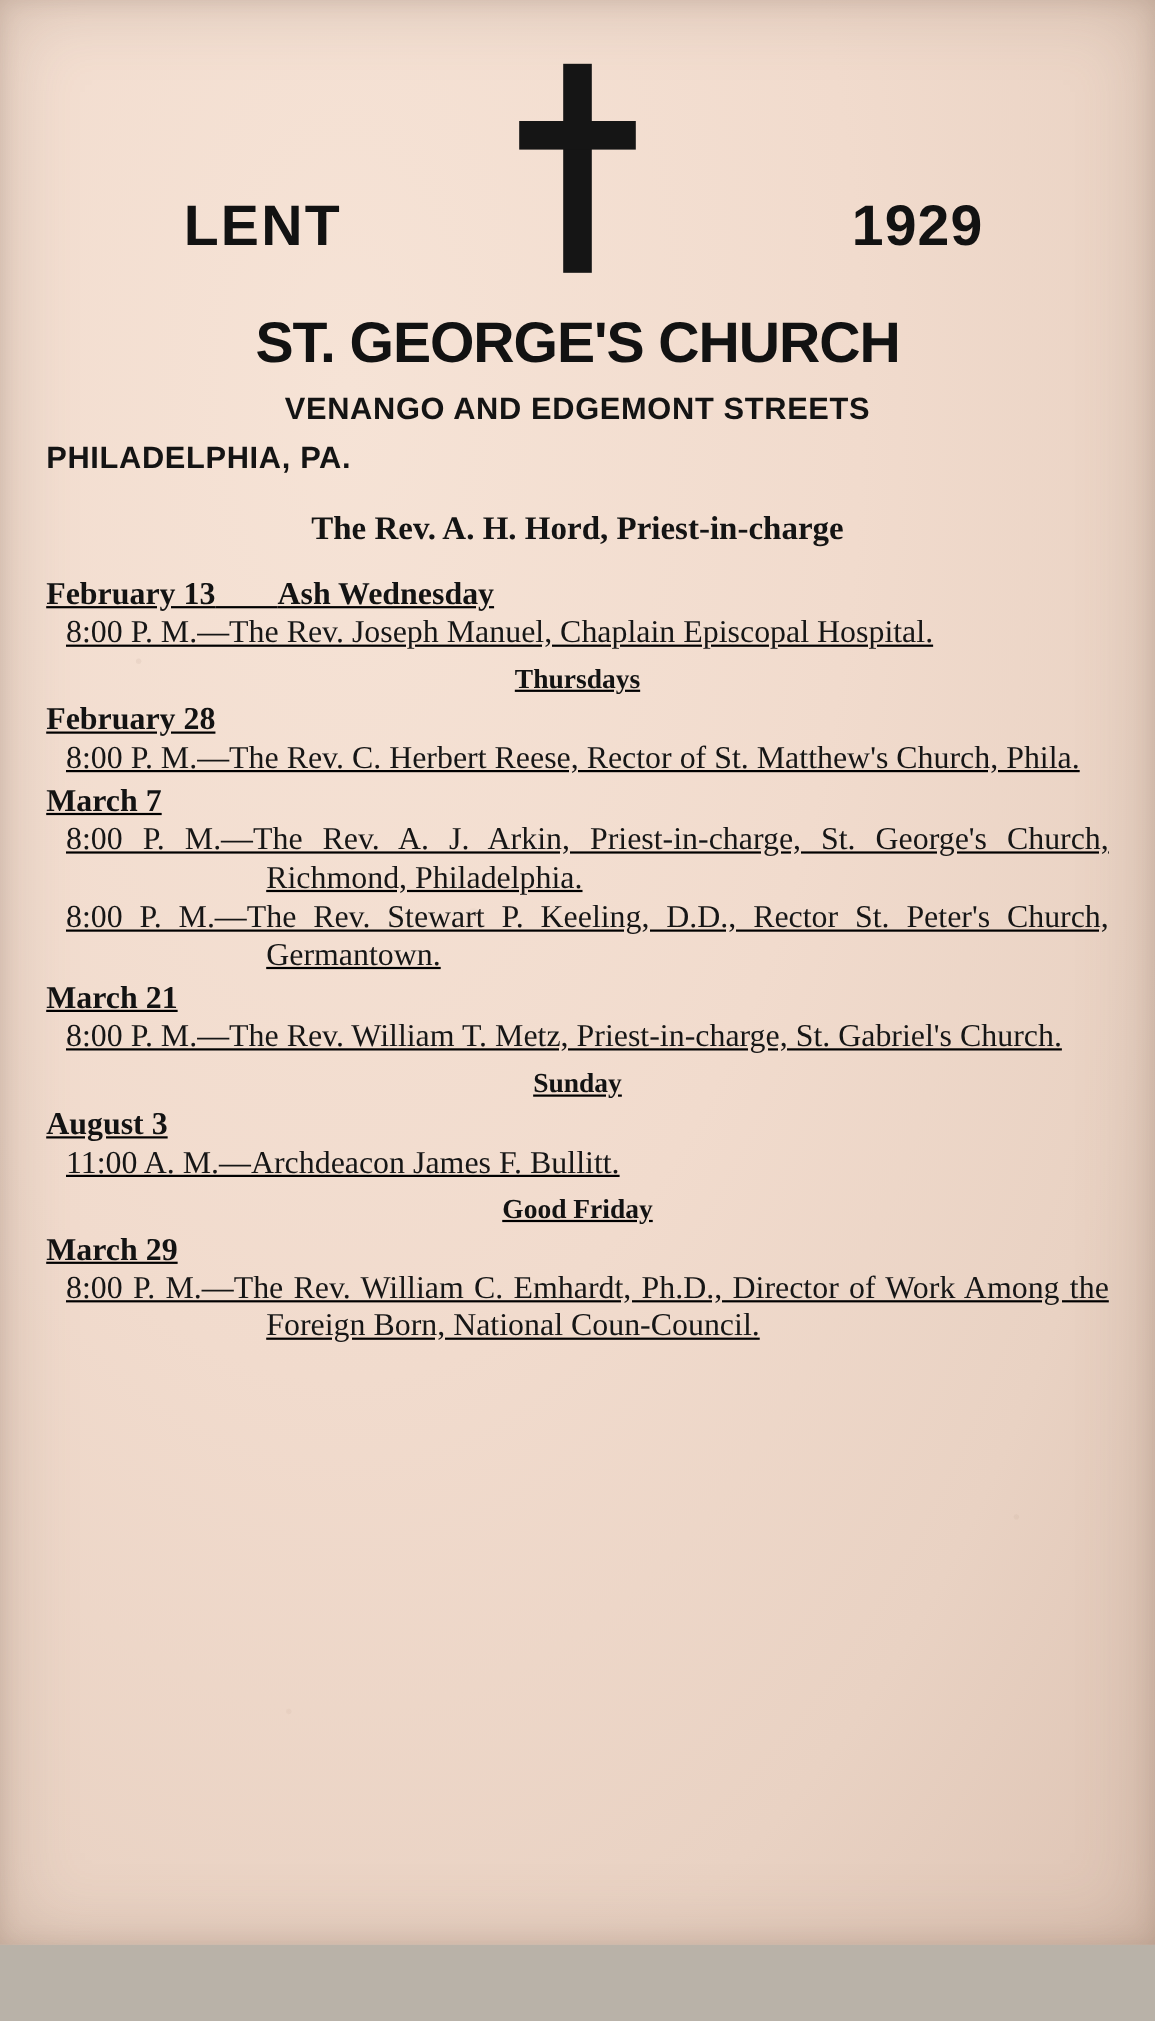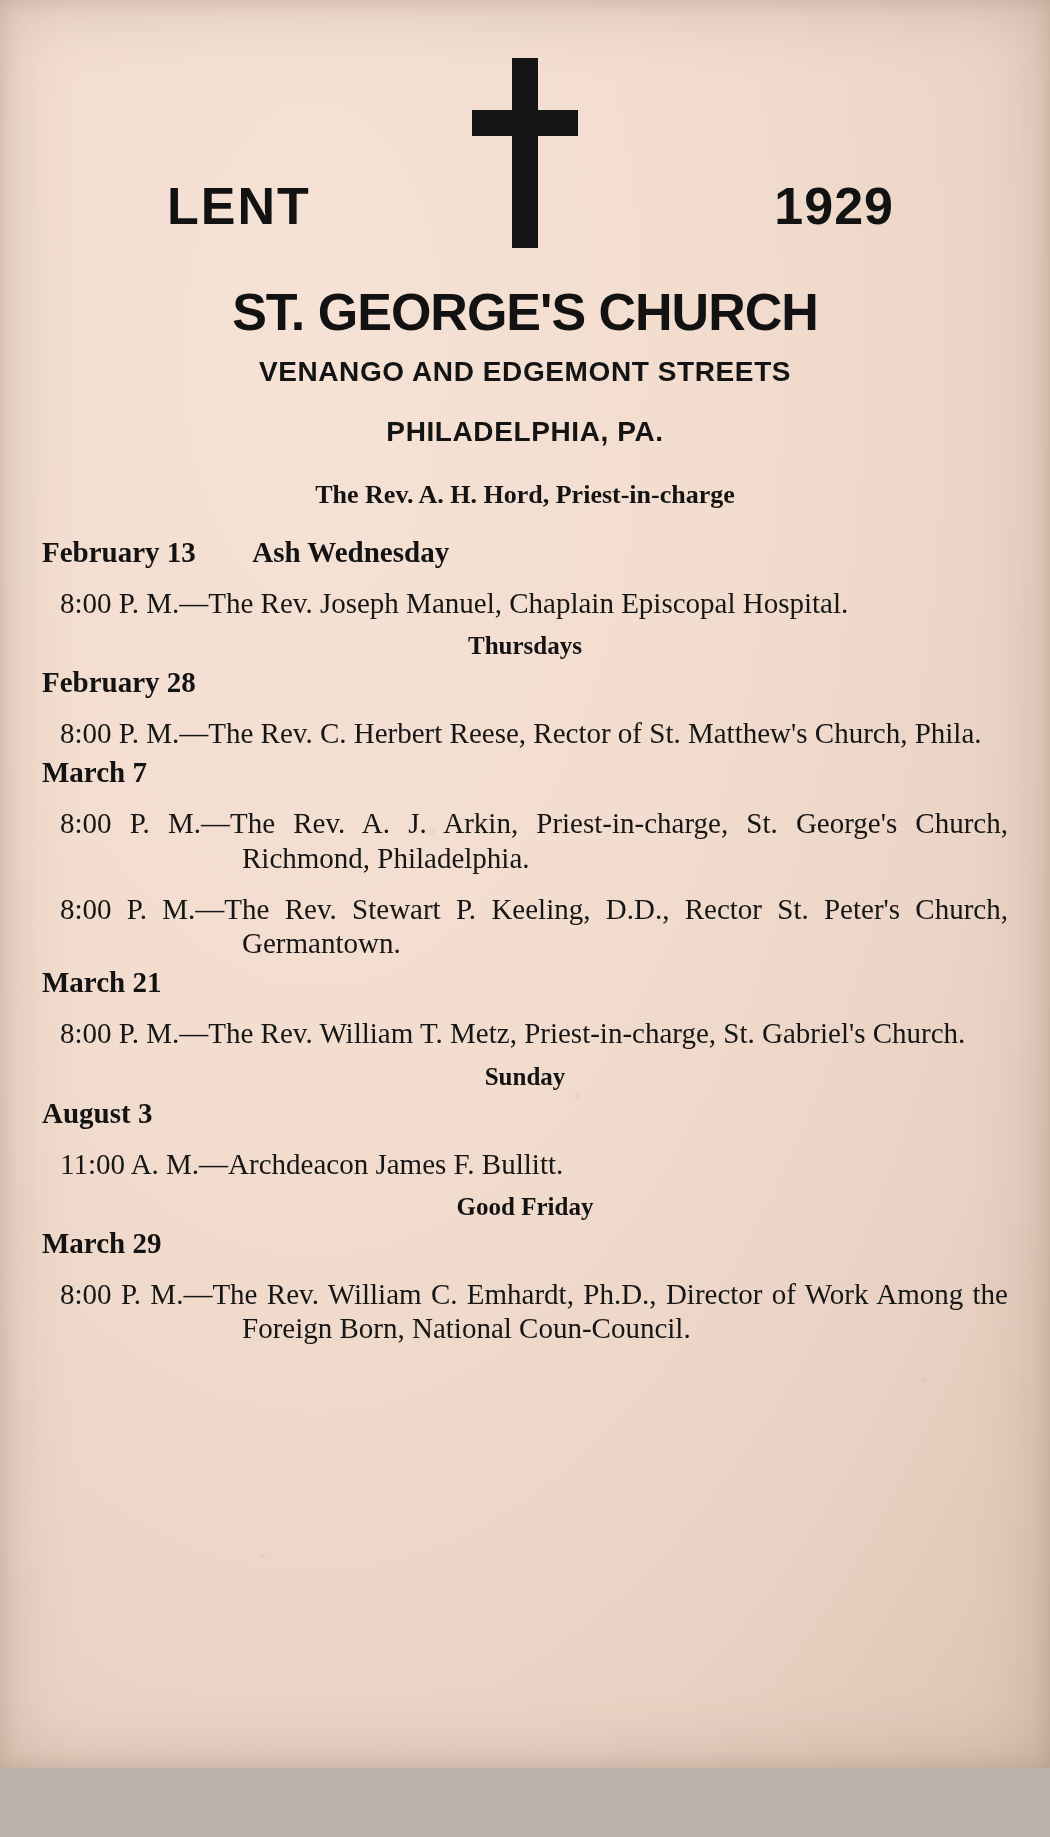--- a/index.html
+++ b/index.html
@@ -105,40 +105,40 @@
   }
   .streets {
     text-align: center;
     font-size: 28px;
     font-weight: bold;
     letter-spacing: .6px;
     color: #141414;
     margin-top: 14px;
   }
   .city {
-    text-align: center;
     font-size: 28px;
     font-weight: bold;
     letter-spacing: .6px;
     color: #141414;
-    margin-top: 28px;
+    margin-top: 12px;
   }
   .priest {
     text-align: center;
-    font-size: 26px;
+    font-size: 30px;
     font-weight: bold;
     color: #141414;
     margin-top: 32px;
     font-family: "Liberation Serif", serif;
   }
 
   
   .schedule {
     margin-top: 26px;
     font-family: "Liberation Serif", serif;
+    text-decoration: underline;
   }
   .section-head {
     text-align: center;
     font-size: 25px;
     font-weight: bold;
     color: #131313;
     margin: 12px 0 2px 0;
   }
   .entry {
     margin-bottom: 2px;
@@ -151,21 +151,21 @@
     white-space: pre;
   }
   .entry-body {
     font-size: 29px;
     color: #161616;
     text-align: justify;
     text-align-last: left;
     padding-left: 18px;
     text-indent: -0px;
     line-height: 1.18;
-    margin-top: 17px;
+    margin-top: 1px;
   }
   .hang {
     padding-left: 200px;
     text-indent: -182px;
   }
 </style>
 </head>
 <body>
 
 <div class="card">

